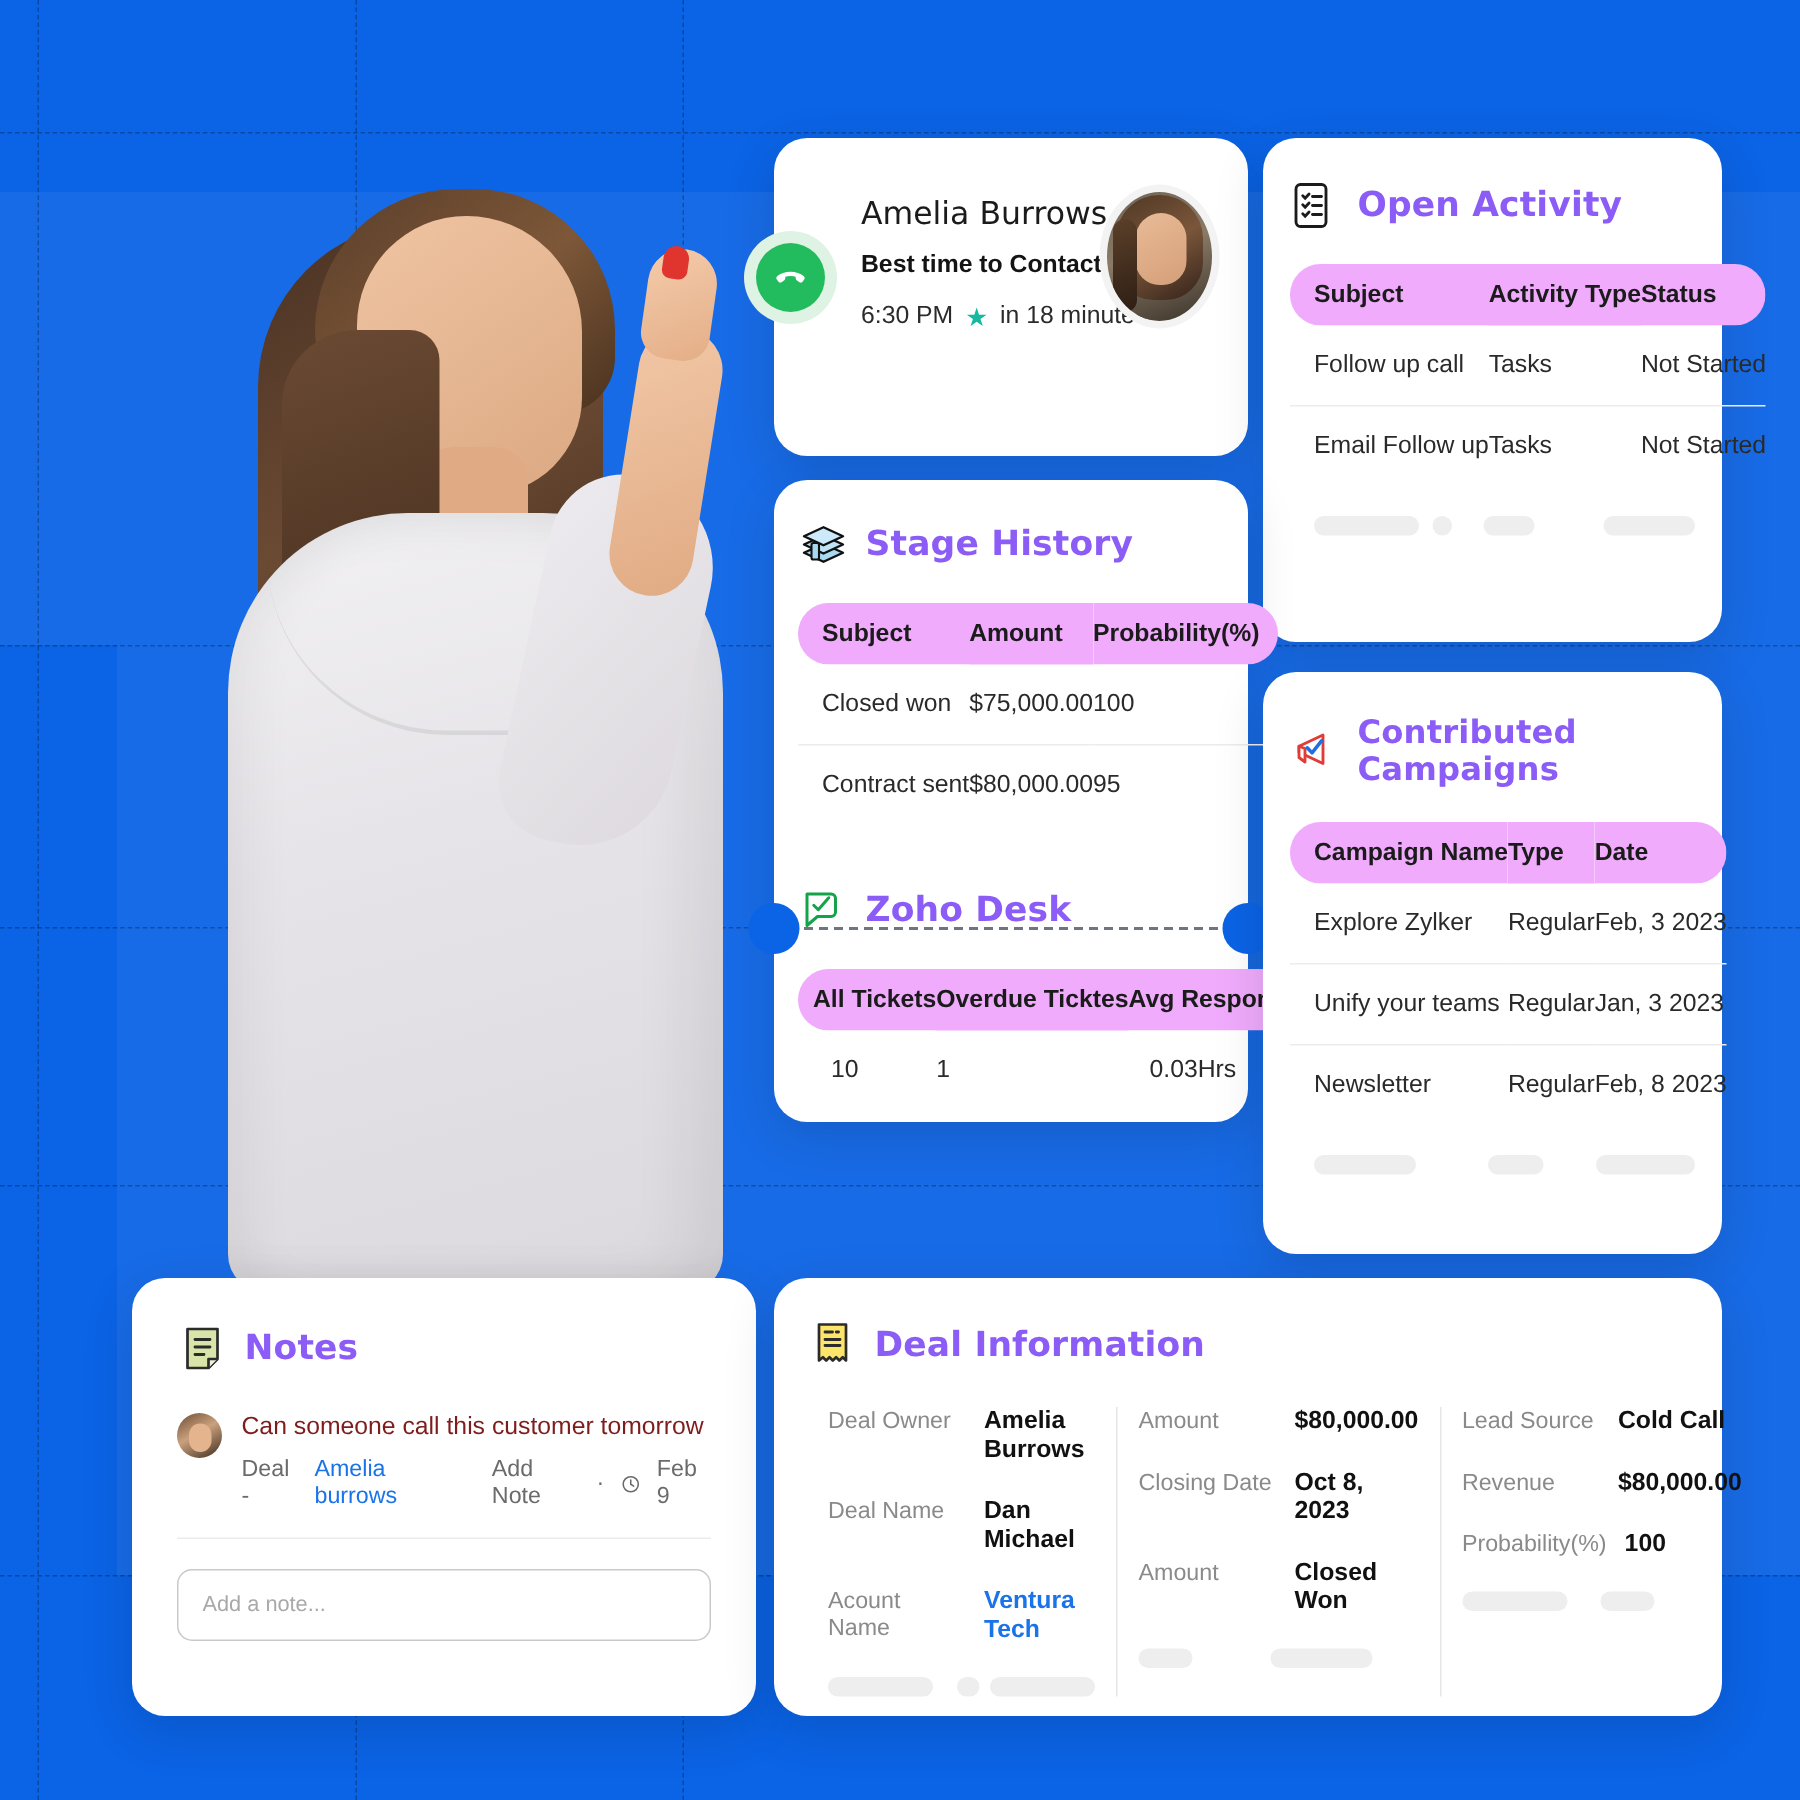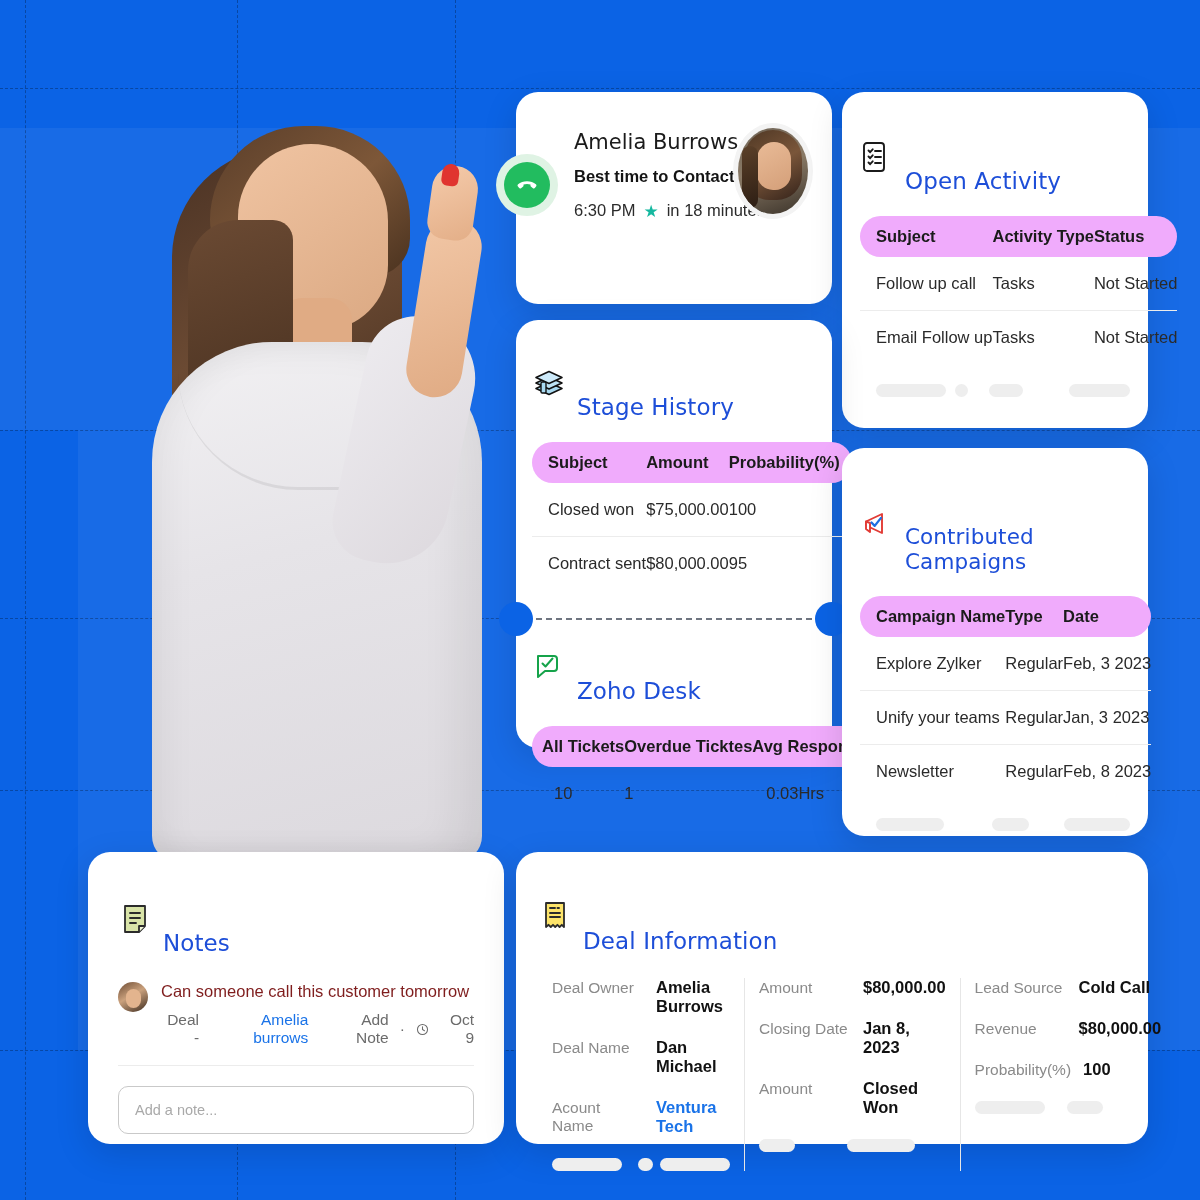--- a/index.html
+++ b/index.html
@@ -80,22 +80,22 @@
 
   
   .card {
     position: absolute;
     background: #fff;
     border-radius: 22px;
     box-shadow: 0 10px 34px rgba(0,0,0,.13);
   }
   .card-title-row { display: flex; align-items: center; gap: 11px; }
   .card-title {
-    font-size: 23px; color: #1d4ed8; letter-spacing: .1px;
-    font-family: "DejaVu Sans", sans-serif; font-weight: 400; margin-top: 48px;
+    font-size: 23px; color: #8b5cf6; letter-spacing: .1px;
+    font-family: "DejaVu Sans", sans-serif; font-weight: 700;
   }
   .icon-box { width: 34px; height: 34px; flex: 0 0 34px; }
   .icon-box svg { display: block; width: 100%; height: 100%; }
 
   
   .tbl { width: 100%; border-collapse: collapse; }
   .thead-pill { background: #f0abfc; border-radius: 22px; }
   .thead-pill th {
     font-size: 16.5px; font-weight: 700; color: #1b1b1b; text-align: left;
     padding: 11px 0; white-space: nowrap;
@@ -166,21 +166,21 @@
   #card-notes { left: 88px; top: 852px; width: 416px; height: 292px; padding: 30px 30px 0 30px; }
   .note-row { display: flex; gap: 13px; margin-top: 26px; }
   .note-av {
     width: 30px; height: 30px; border-radius: 50%; flex: 0 0 30px; overflow: hidden;
     background: linear-gradient(150deg,#6b4a33,#caa17d 45%,#3c2a1d);
     position: relative;
   }
   .note-av .f { position:absolute; left:8px; top:7px; width:15px; height:19px;
     background: #e3b48e; border-radius: 8px; }
   .note-text { font-size: 16.5px; color: #7f1d1d; }
-  .note-meta { margin-top: 10px; font-size: 15.5px; color: #6b6b6b; display:flex; align-items:center; gap: 11px; text-align: right; }
+  .note-meta { margin-top: 10px; font-size: 15.5px; color: #6b6b6b; display:flex; align-items:center; gap: 11px; }
   .note-link { color: #1a73e8; }
   .note-sep { border-top: 1.5px solid #ececec; margin-top: 18px; }
   .note-input {
     margin-top: 20px; width: 100%; height: 48px; border: 1.5px solid #c9c9c9;
     border-radius: 10px; padding: 0 16px; font-size: 14.5px; color: #333;
     font-family: "Liberation Sans", sans-serif; background: #fff;
   }
   .note-input::placeholder { color: #a9a9a9; }
 
   
@@ -427,21 +427,21 @@
         <span>Deal -</span>
         <span class="note-link">Amelia burrows</span>
         <span style="margin-left:10px">Add Note</span>
         <span>·</span>
         <span style="display:inline-flex">
           <svg viewBox="0 0 16 16" width="13" height="13" fill="none" stroke="#6b6b6b" stroke-width="1.3">
             <circle cx="8" cy="8" r="6.2"></circle>
               <path d="M8 4.6V8l2.4 1.5" stroke-linecap="round"></path>
           </svg>
         </span>
-        <span>Oct 9</span>
+        <span>Feb 9</span>
       </div>
     </div>
   </div>
   <div class="note-sep"></div>
   <input class="note-input" type="text" placeholder="Add a note..." style="">
 </div>
 
 <div class="card" id="card-deal">
   <div class="card-title-row">
     <span class="icon-box">
@@ -474,21 +474,21 @@
       </div>
     </div>
 
     <div class="deal-col">
       <div class="deal-line">
         <span class="deal-label">Amount</span>
         <span class="deal-value">$80,000.00</span>
       </div>
       <div class="deal-line">
         <span class="deal-label">Closing Date</span>
-        <span class="deal-value">Jan 8, 2023</span>
+        <span class="deal-value">Oct 8, 2023</span>
       </div>
       <div class="deal-line">
         <span class="deal-label">Amount</span>
         <span class="deal-value">Closed Won</span>
       </div>
       <div class="sk-row" style="margin-top:4px;">
         <span class="sk" style="width:36px"></span>
         <span class="sk" style="width:68px;margin-left:52px"></span>
       </div>
     </div>

